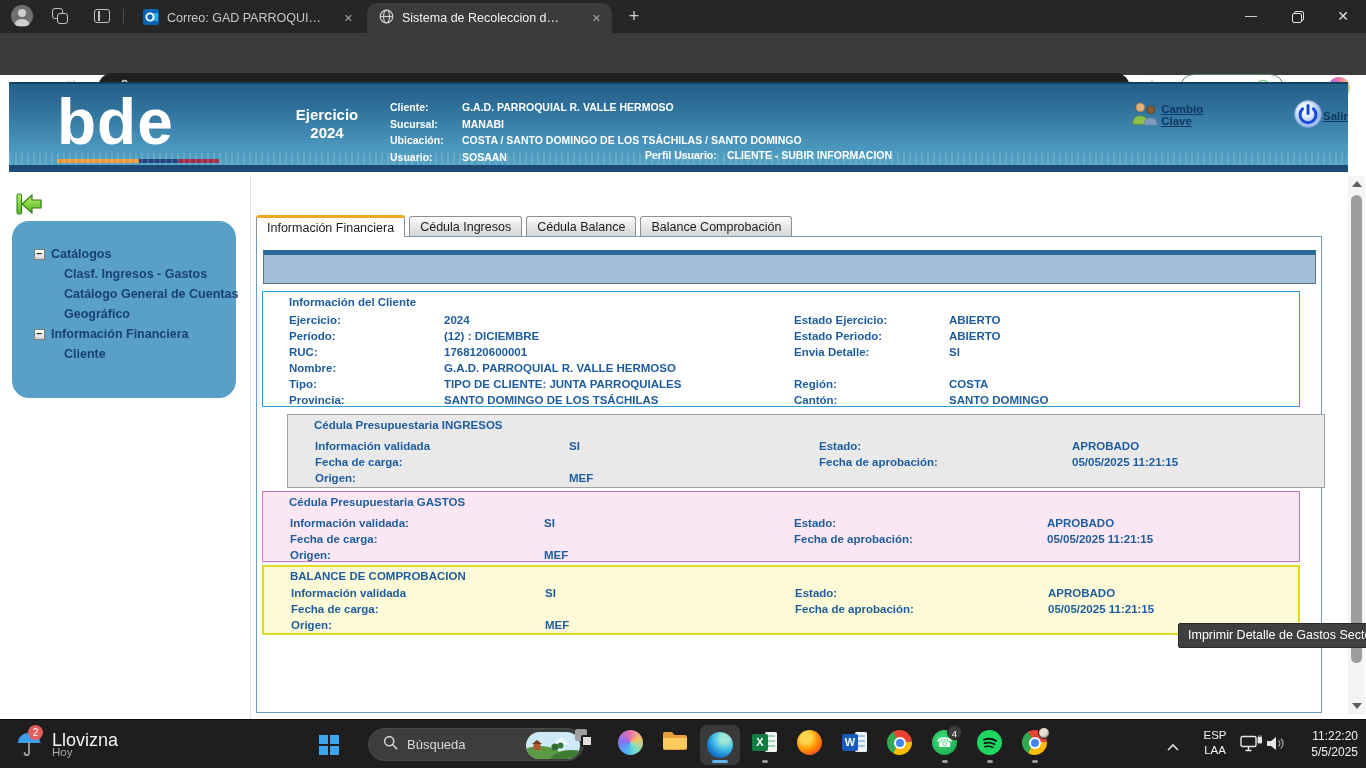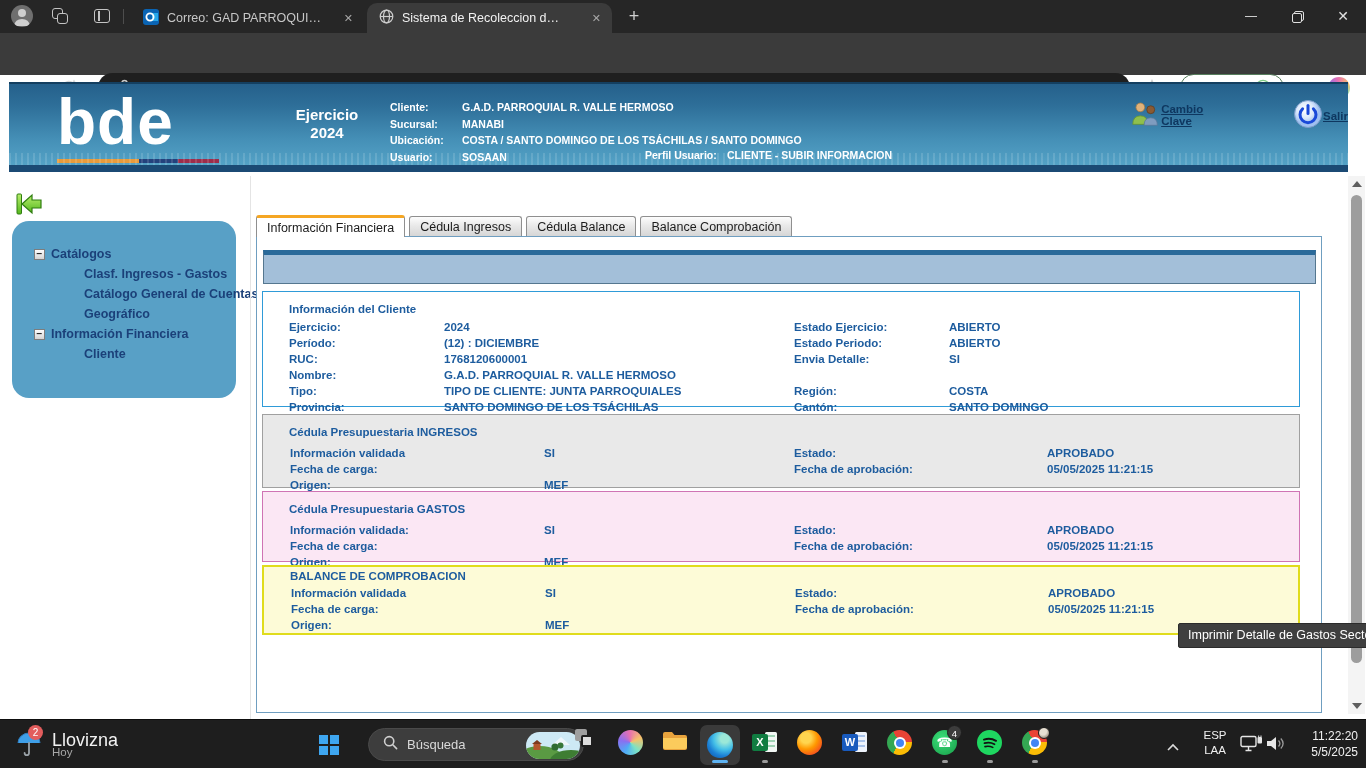--- a/index.html
+++ b/index.html
@@ -64,42 +64,42 @@
   .hdr-link { position:absolute; top:15px; display:flex; flex-direction:row; align-items:center; }
   .hdr-link .lbl { margin-top:4px; font-size:11.5px; font-weight:bold; color:#0e3760; text-decoration:underline; }
   .link-cambio { left:1120px; width:104px; }
   .link-salir { left:1284px; width:60px; }
 
   
   .back-arrow { position:absolute; left:16px; top:192px; }
   .side-panel { position:absolute; left:12px; top:221px; width:224px; height:177px; border-radius:17px; background:#58a0c6; padding-top:23px; }
   .tree-row { height:20px; font-size:12.5px; font-weight:bold; color:#1b4079; white-space:nowrap; display:flex; align-items:center; }
   .tree-group { padding-left:22px; }
-  .tree-child { padding-left:72px; }
+  .tree-child { padding-left:52px; }
   .minus-box { width:11px; height:11px; margin-right:6px; background:linear-gradient(#fdfdfd,#d4d4d4); border:1px solid #7d7d7d; color:#222;
     font-size:10px; line-height:8px; text-align:center; flex:0 0 auto; }
   .v-divider { position:absolute; left:250px; top:176px; width:1px; height:543px; background:#e4e4e4; }
 
   
   .ctabs { position:absolute; left:256px; top:215px; height:22px; display:flex; align-items:flex-end; gap:4px; z-index:3; }
   .ctab { height:20px; margin-bottom:1px; background:linear-gradient(#fdfdfd,#e9e9e9 45%,#d6d6d6); border:1px solid #8f8f8f; border-bottom:none;
     border-radius:3px 3px 0 0; font-size:12.5px; color:#1c1c1c; padding:0 10px; display:flex; align-items:center; white-space:nowrap; }
   .ctab.active { height:22px; margin-bottom:0; background:#fff; border-top:3px solid #f5a623; }
   .container { position:absolute; left:256px; top:236px; width:1066px; height:477px; border:1px solid #6f9ec0; background:#fff; }
   .banner { position:absolute; left:6px; top:13px; width:1053px; height:34px; background:#a3bfd9; border:1px solid #55778f; border-top:5px solid #2a6a9a; }
 
   
-  .sect { position:absolute; left:5px; width:1038px; padding-top:10px; font-weight:bold; color:#1d5c9e; }
+  .sect { position:absolute; left:5px; width:1038px; padding-top:3px; font-weight:bold; color:#1d5c9e; }
   .sect-title { margin-left:26px; font-size:11.5px; line-height:15px; white-space:nowrap; }
   .grid { display:grid; font-size:11.5px; }
   .grid span { white-space:nowrap; overflow:visible; }
   .g1 { grid-template-columns:155px 350px 155px auto; margin-left:26px; margin-top:2px; line-height:16.1px; }
   .g2 { grid-template-columns:254px 250px 253px auto; margin-left:27px; margin-top:5px; line-height:16px; }
   .sect-client { top:54px; height:116px; background:#fff; border:1px solid #2f9bd8; }
-  .sect-gray   { top:177px; height:74px; background:#e9e9e9; border:1px solid #a0a0a0; }
+  .sect-gray   { top:177px; height:74px; background:#e9e9e9; border:1px solid #a0a0a0;margin-left:25px; }
   .sect-pink   { top:254px; height:71px; background:#fbe7f4; border:1px solid #cf74b4; }
   .sect-yellow { top:328px; height:70px; background:#fdfbd7; border:2px solid #e0dc1c; padding-top:2px; }
   .sect-yellow .g2 { margin-top:1px; }
   .tooltip { position:absolute; left:1178px; top:623px; height:25px; background:#3f3f3f; border:1px solid #2b2b2b; border-radius:2px;
     color:#fff; font-size:12.5px; line-height:23px; padding:0 9px; white-space:nowrap; z-index:6; }
 
   
   .scrollbar { position:absolute; left:1348px; top:176px; width:17px; height:538px; background:#f4f4f4; }
   .sb-up, .sb-down { position:absolute; left:0; width:17px; height:16px; display:flex; align-items:center; justify-content:center; }
   .sb-up { top:0; } .sb-down { bottom:0; }

